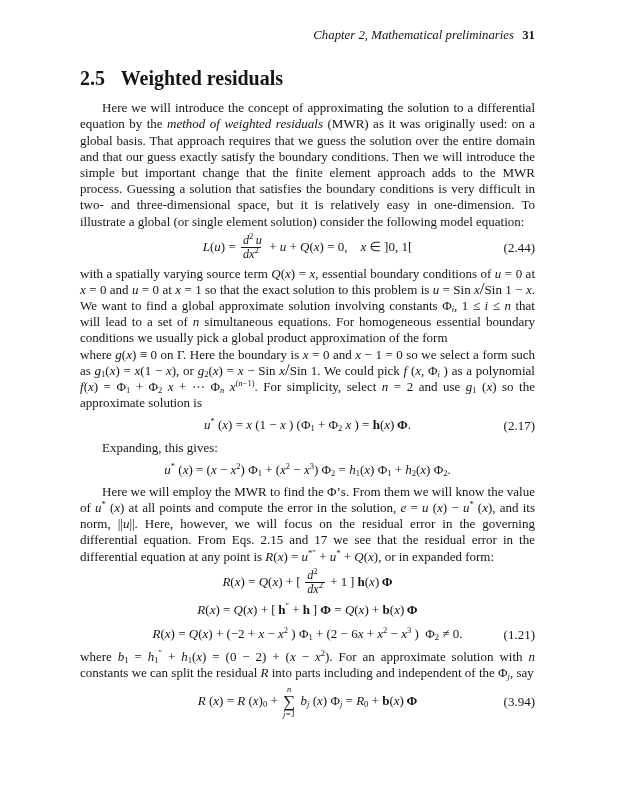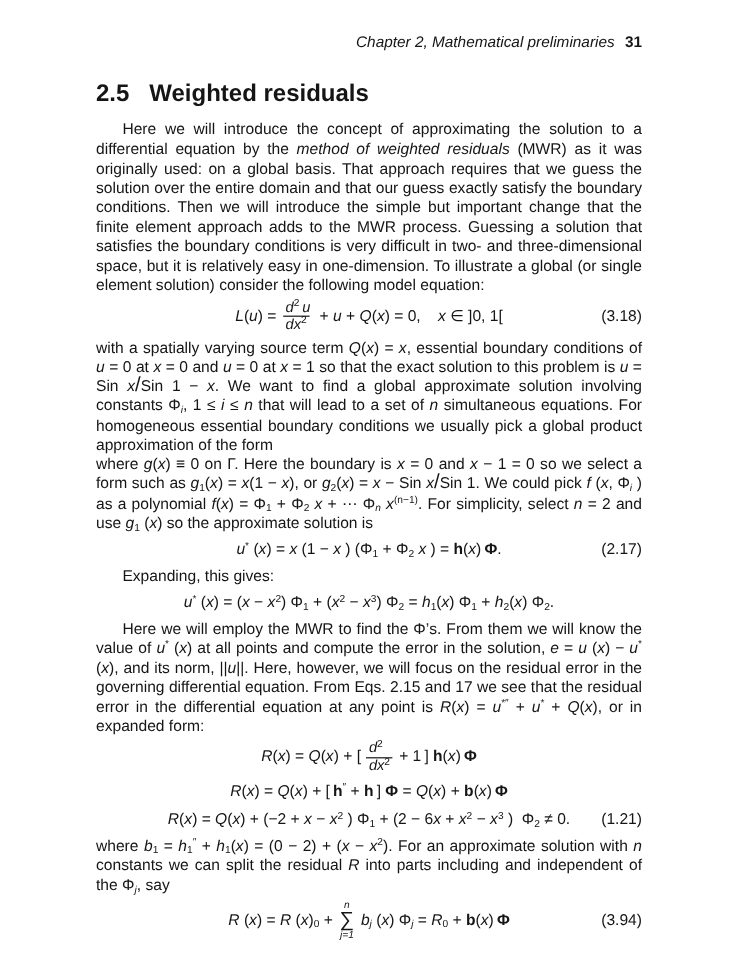--- a/index.html
+++ b/index.html
@@ -3,21 +3,21 @@
 <meta charset="utf-8">
 <style>
   html,body{margin:0;padding:0;background:#ffffff;}
   .page{
     position:relative;
     width:617px;height:800px;
     box-sizing:border-box;
     background:var(--page_bg,#ffffff);
     color:var(--text,#151515);
     padding:27px 82px 0 80px;
-    font-family:Liberation Sans, sans-serif;
+    font-family:Liberation Serif, serif;
     font-size:13px;
     line-height:16.2px;
     overflow:hidden;
   }
   .running-head{
     text-align:right;
     font-size:12.8px;
     margin:0 0 26px 0;
   }
   .running-head .rtitle{font-style:italic;}
@@ -84,21 +84,21 @@
     <span class="snum">2.5</span>
     <span class="stitle">Weighted residuals</span>
   </h2>
   <main id="content">
       <div class="para indent"><span>Here we will introduce the concept of approximating the solution to a differential equation by the </span><span class="i">method of weighted residuals</span><span> (MWR) as it was originally used: on a global basis.  That approach requires that we guess the solution over the entire domain and that our guess exactly satisfy the boundary conditions.  Then we will introduce the simple but important change that the finite element approach adds to the MWR process.  Guessing a solution that satisfies the boundary conditions is very difficult in two- and three-dimensional space, but it is relatively easy in one-dimension.  To illustrate a global (or single element solution) consider the following model equation:</span></div>
       <div class="eq">
         <span class="formula"><span class="i">L</span><span>(</span><span class="i">u</span><span>)&nbsp;=&nbsp;</span><span class="frac">
             <span class="num"><span class="i">d</span><span class="sup">2</span><span> </span><span class="i">u</span></span>
             <span class="den"><span class="i">dx</span><span class="sup">2</span></span>
           </span><span>&nbsp;+ </span><span class="i">u</span><span> + </span><span class="i">Q</span><span>(</span><span class="i">x</span><span>)&nbsp;=&nbsp;0,&nbsp;&nbsp;&nbsp;&nbsp;</span><span class="i">x</span><span> ∈ ]0, 1[</span></span>
-        <span class="eqnum">(3.18)</span>
+        <span class="eqnum">(2.44)</span>
       </div>
       <div class="para"><span>with a spatially varying source term </span><span class="i">Q</span><span>(</span><span class="i">x</span><span>) = </span><span class="i">x</span><span>, essential boundary conditions of </span><span class="i">u</span><span> = 0 at </span><span class="i">x</span><span> = 0 and </span><span class="i">u</span><span> = 0 at </span><span class="i">x</span><span> = 1 so that the exact solution to this problem is </span><span class="i">u</span><span> = Sin </span><span class="i">x</span><span class="big">/</span><span>Sin 1 − </span><span class="i">x</span><span>.  We want to find a global approximate solution involving constants Φ</span><span class="i sub">i</span><span>, 1 ≤ </span><span class="i">i</span><span> ≤ </span><span class="i">n</span><span> that will lead to a set of </span><span class="i">n</span><span> simultaneous equations.  For homogeneous essential boundary conditions we usually pick a global product approximation of the form</span></div>
       <div class="para"><span>where </span><span class="i">g</span><span>(</span><span class="i">x</span><span>) ≡ 0 on Γ.  Here the boundary is </span><span class="i">x</span><span> = 0 and </span><span class="i">x</span><span> − 1 = 0 so we select a form such as </span><span class="i">g</span><span class="sub">1</span><span>(</span><span class="i">x</span><span>) = </span><span class="i">x</span><span>(1 − </span><span class="i">x</span><span>), or </span><span class="i">g</span><span class="sub">2</span><span>(</span><span class="i">x</span><span>) = </span><span class="i">x</span><span> − Sin </span><span class="i">x</span><span class="big">/</span><span>Sin 1.  We could pick </span><span class="i">f</span><span> (</span><span class="i">x</span><span>, Φ</span><span class="i sub">i</span><span> ) as a polynomial </span><span class="i">f</span><span>(</span><span class="i">x</span><span>) = Φ</span><span class="sub">1</span><span> + Φ</span><span class="sub">2</span><span> </span><span class="i">x</span><span> + ⋯ Φ</span><span class="i sub">n</span><span> </span><span class="i">x</span><span class="sup">(n−1)</span><span>.  For simplicity, select </span><span class="i">n</span><span> = 2 and use </span><span class="i">g</span><span class="sub">1</span><span> (</span><span class="i">x</span><span>) so the approximate solution is</span></div>
       <div class="eq">
         <span class="formula"><span class="i">u</span><span class="sup">*</span><span> (</span><span class="i">x</span><span>) = </span><span class="i">x</span><span> (1 − </span><span class="i">x</span><span> ) (Φ</span><span class="sub">1</span><span> + Φ</span><span class="sub">2</span><span> </span><span class="i">x</span><span> ) = </span><span class="b">h</span><span>(</span><span class="i">x</span><span>) </span><span class="b">Φ</span><span>.</span></span>
         <span class="eqnum">(2.17)</span>
       </div>
       <div class="para indent"><span>Expanding, this gives:</span></div>
       <div class="eq">
         <span class="formula"><span class="i">u</span><span class="sup">*</span><span> (</span><span class="i">x</span><span>) = (</span><span class="i">x</span><span> − </span><span class="i">x</span><span class="sup">2</span><span>) Φ</span><span class="sub">1</span><span> + (</span><span class="i">x</span><span class="sup">2</span><span> − </span><span class="i">x</span><span class="sup">3</span><span>) Φ</span><span class="sub">2</span><span> = </span><span class="i">h</span><span class="sub">1</span><span>(</span><span class="i">x</span><span>) Φ</span><span class="sub">1</span><span> + </span><span class="i">h</span><span class="sub">2</span><span>(</span><span class="i">x</span><span>) Φ</span><span class="sub">2</span><span>.</span></span>

